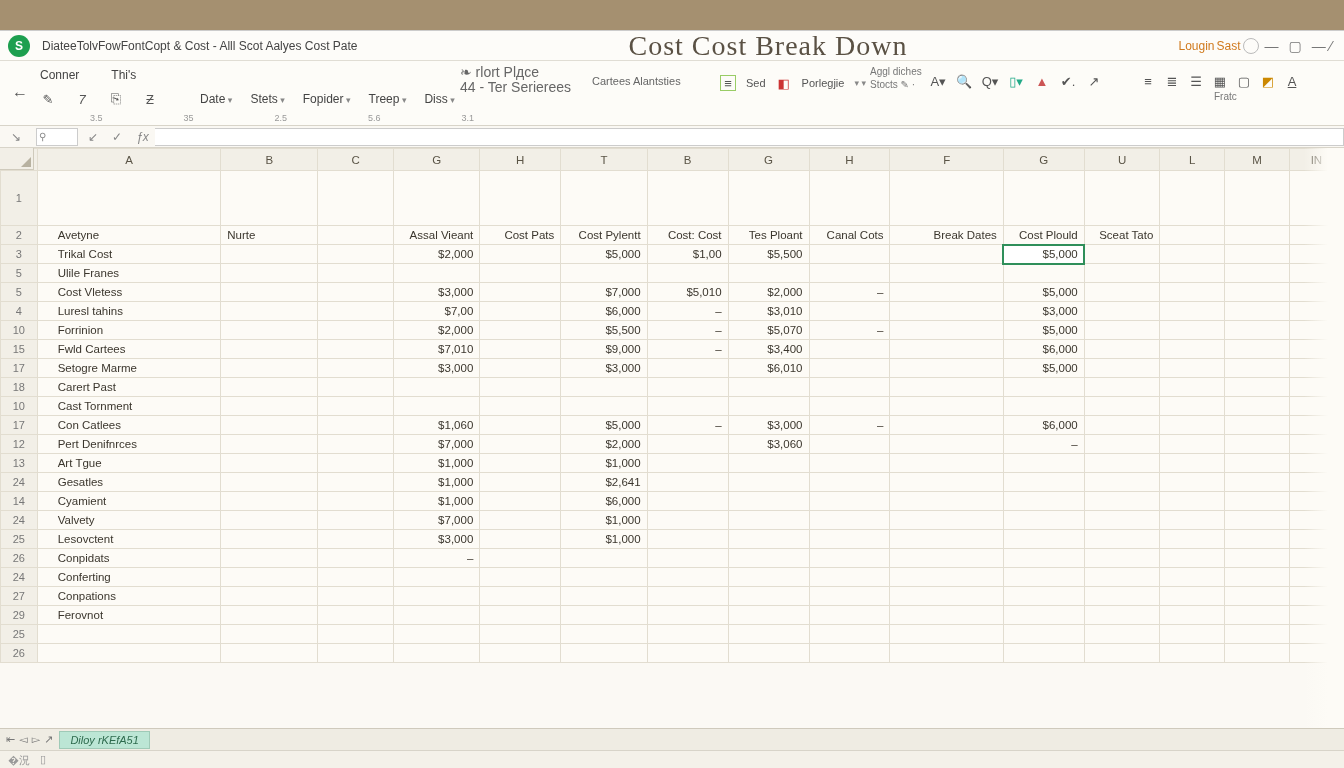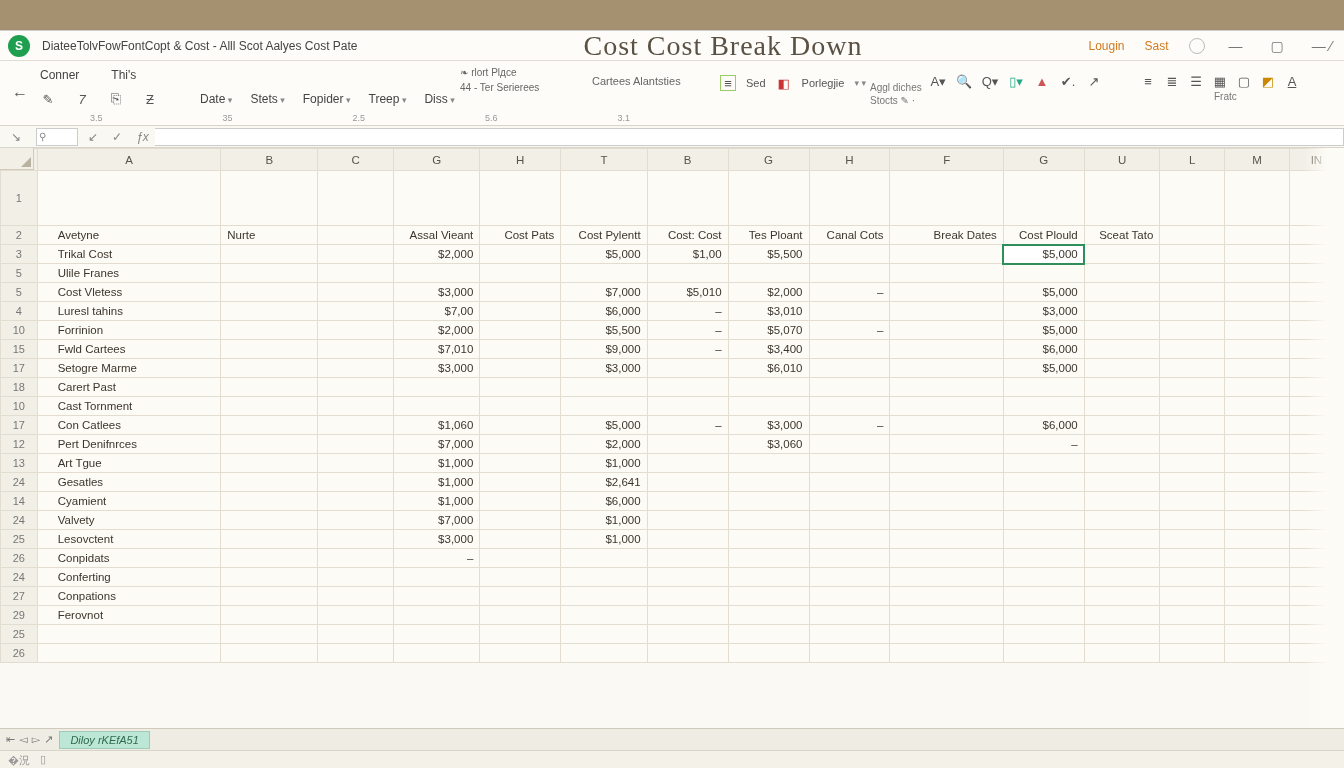--- a/index.html
+++ b/index.html
@@ -4,35 +4,35 @@
 <style>
   * { box-sizing: border-box; margin: 0; padding: 0; }
   html, body { width: 1344px; height: 768px; font-family: "Segoe UI", Arial, sans-serif; font-size: 12px; color: #333; overflow: hidden; background: #a59070; }
   .window { position: absolute; top: 30px; left: 0; right: 0; bottom: 0; background: #f5f2ed; display: flex; flex-direction: column; border-top: 1px solid #ccc; }
   
   .titlebar { height: 30px; display: flex; align-items: center; padding: 0 8px; background: #fdfcf9; border-bottom: 1px solid #e0ddd4; }
   .app-badge { width: 22px; height: 22px; border-radius: 50%; background: #1d9f4f; color: #fff; display: flex; align-items: center; justify-content: center; font-weight: bold; margin-right: 12px; }
   .menubar { display: flex; color: #444; }
   .menubar span { cursor: default; }
   .doc-title { flex: 1; text-align: center; font-family: "Brush Script MT", cursive; font-size: 28px; color: #5a5144; letter-spacing: 1px; }
-  .title-right { display: flex; align-items: center; gap: 20px; color: #d07a1e; }
+  .title-right { display: flex; align-items: center; gap: 2px; color: #d07a1e; }
   .title-right .winbtn { color: #777; font-size: 14px; padding: 0 4px; }
   .circ { width:16px;height:16px;border:1px solid #bbb;border-radius:50%; }
   
   .ribbon { background: #fdfcf8; border-bottom: 1px solid #d8d4c9; padding: 4px 8px 2px 40px; position: relative; }
   .backarrow { position:absolute; left:12px; top:22px; font-size:16px; color:#555; }
   .ribbon-row1 { display:flex; align-items:center; gap:32px; height:20px; font-size:12px; color:#444; }
   .ribbon-row2 { display:flex; align-items:center; gap:18px; height:24px; font-size:12px; color:#444; margin-top:2px; }
   .ribbon-row2 .dd::after { content:" ▾"; font-size:9px; color:#888; }
-  .ribbon-ruler { display:flex; font-size:9px; color:#999; padding:2px 0 0 50px; gap:120px; }
+  .ribbon-ruler { display:flex; font-size:9px; color:#999; padding:2px 0 0 50px; gap:81px; }
   .icon { width:16px; height:16px; display:inline-flex; align-items:center; justify-content:center; font-size:13px; color:#555; }
-  .mid-labels { position:absolute; left:460px; top:4px; font-size:10px; color:#666; line-height:15px; }
+  .mid-labels { position:absolute; left:460px; top:4px; font-size:14px; color:#666; line-height:15px; }
   .mid-labels2 { position:absolute; left:592px; top:14px; font-size:11px; color:#666; }
   .mid-labels3 { position:absolute; left:720px; top:14px; font-size:11px; color:#555; display:flex; gap:10px; align-items:center;}
-  .agg { position:absolute; left:870px; top:20px; font-size:10px; color:#777; line-height:13px; }
+  .agg { position:absolute; left:870px; top:4px; font-size:10px; color:#777; line-height:13px; }
   .righticons { position:absolute; left:930px; top:12px; display:flex; gap:10px; align-items:center; color:#666; font-size:13px;}
   .righticons2 { position:absolute; left:1140px; top:12px; display:flex; gap:8px; align-items:center; color:#666; font-size:13px;}
   .frac { position:absolute; left:1214px; top:30px; font-size:10px; color:#777;}
   
   .namebox-row { height:22px; display:flex; align-items:center; border-bottom:1px solid #d8d4c9; background:#faf8f3; }
   .leftgutter { width:32px; display:flex; align-items:center; justify-content:center; color:#888; }
   .namebox { width:42px; height:18px; border:1px solid #ccc; background:#fff; margin-left:4px; font-size:10px; color:#888; padding-left:2px; display:flex; align-items:center;}
   .fxarea { display:flex; align-items:center; gap:14px; margin-left:10px; color:#888; font-size:12px;}
   .formula-input { flex:1; height:18px; border:1px solid #ccc; border-left:none; background:#fff; margin-left:6px; }
   

